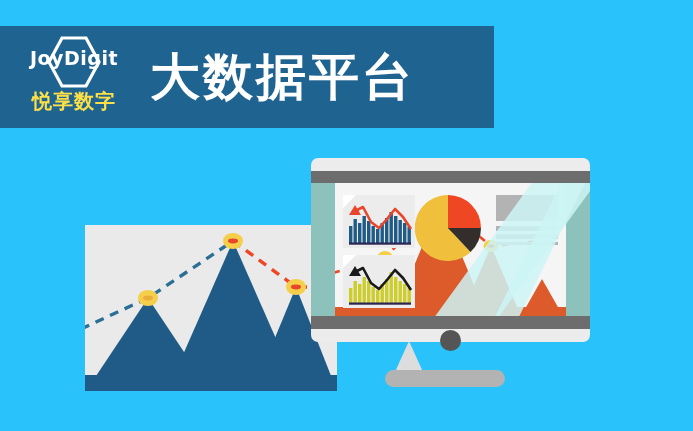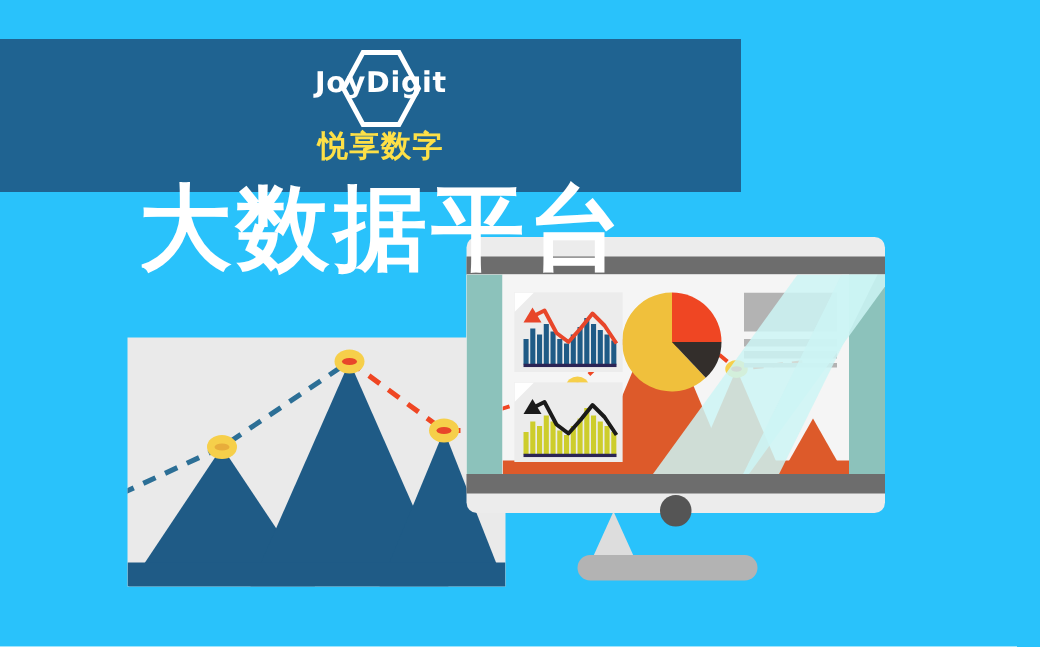--- a/index.html
+++ b/index.html
@@ -19,21 +19,20 @@
 
   
   #banner {
     left: 0;
     top: 26px;
     width: 494px;
     height: 102px;
     background: #1f6391;
     display: flex;
     align-items: center;
-    flex-direction: column;
   }
   #logo-block {
     position: relative;
     width: 120px;
     height: 96px;
     margin-left: 14px;
     flex: 0 0 auto;
   }
   #logo-hex {
     position: absolute;
@@ -62,21 +61,21 @@
     width: 120px;
     text-align: center;
     color: #fde047;
     font-size: 20px;
     font-weight: bold;
     letter-spacing: 1px;
     line-height: 1;
   }
   #banner-title {
     color: #ffffff;
-    font-size: 62px;
+    font-size: 50px;
     font-weight: bold;
     letter-spacing: 3px;
     margin-left: 16px;
     line-height: 1;
     white-space: nowrap;
   }
 
   
   #left-panel {
     left: 85px;

